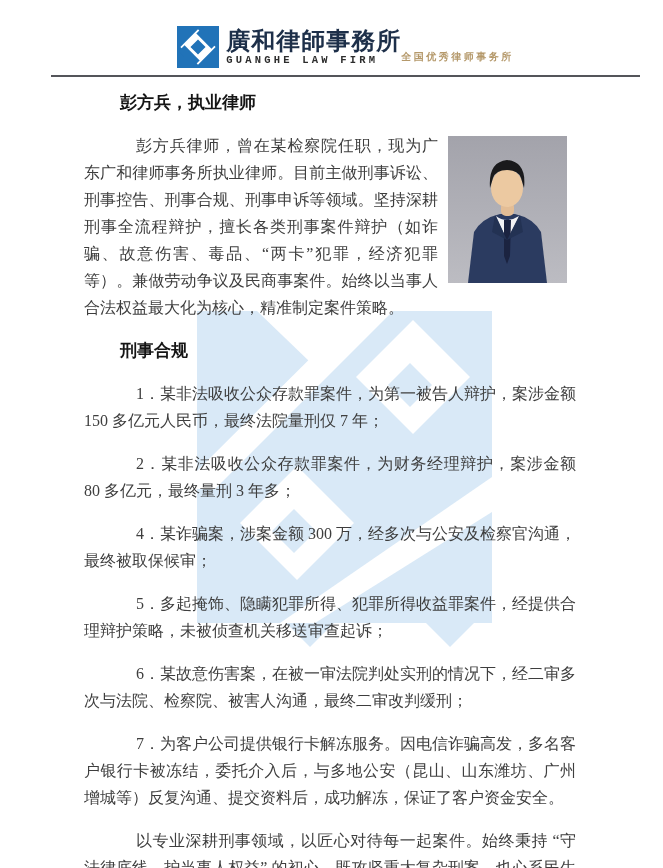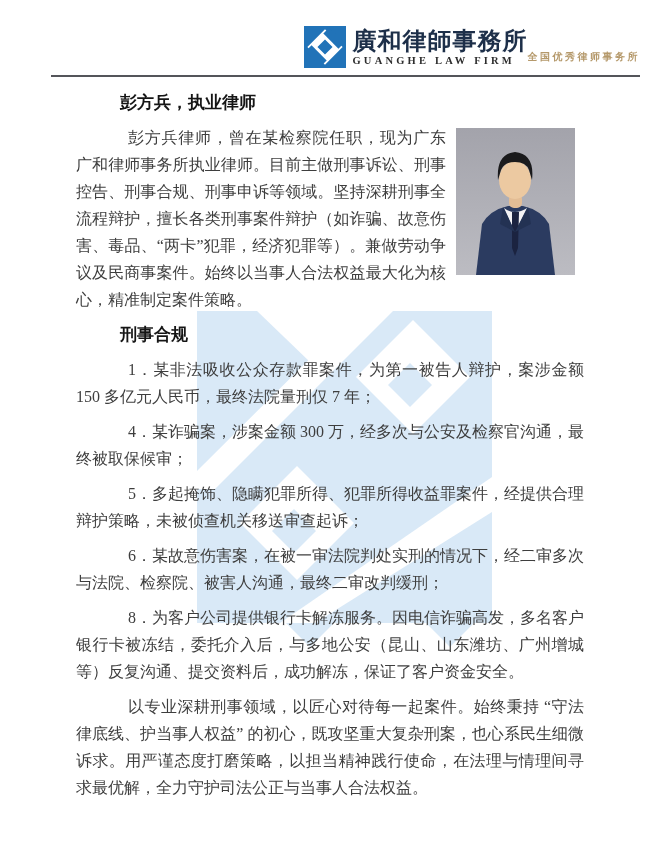--- a/index.html
+++ b/index.html
@@ -10,34 +10,34 @@
     overflow:hidden;
     font-family:"Liberation Serif", serif;
   }
   
   .header-inner{
     margin:26px 23px 0 51px;
     padding-bottom:7px;
     border-bottom:2px solid #54555a;
     display:flex;
     align-items:flex-end;
-    justify-content:flex-end;
+    justify-content:center;
   }
   .logo-block{display:flex;align-items:center;}
   .logo-mark{width:42px;height:42px;display:block;}
   .logo-text{margin-left:7px;display:flex;flex-direction:column;justify-content:center;}
   .logo-zh{
     font-size:24px;line-height:26px;font-weight:700;
     color:#1d2f49;letter-spacing:1px;
     font-family:"Liberation Serif", serif;
   }
   .logo-en{
     font-size:10.5px;line-height:13px;color:#2d2d2d;
     letter-spacing:3.2px;font-weight:700;
-    font-family:Liberation Serif, serif;
+    font-family:Liberation Mono, monospace;
   }
   .honor-label{
     font-size:10px;line-height:18px;color:#b5996b;
     letter-spacing:2.5px;font-weight:700;
     padding-bottom:2px;
     font-family:"Liberation Sans", sans-serif;
   }
   
   .watermark{position:absolute;left:197px;top:311px;z-index:0;}
   
@@ -45,21 +45,21 @@
     position:relative;z-index:1;
     margin:0 71px 0 68px;
     padding-top:12px;
   }
   .sec-heading{
     margin:0;font-size:17px;line-height:27px;font-weight:700;color:#151515;
     text-indent:52px;
     font-family:"Liberation Sans", sans-serif;
   }
   .body-p{
-    margin:8px;font-size:16px;line-height:27px;color:#3e3e3e;
+    margin:16px;font-size:16px;line-height:27px;color:#3e3e3e;
     text-align:justify;text-indent:52px;
   }
   .photo-float{
     float:right;
     width:119px;height:147px;
     margin:4px 9px 2px 10px;
   }
   .photo-float svg{display:block;width:119px;height:147px;}
 </style>
 </head>
@@ -128,21 +128,22 @@
 
           <ellipse cx="59" cy="52" rx="16" ry="19" fill="#ecc9a1"></ellipse>
 
           <path d="M42 52 Q40 26 59 24 Q79 26 76 52 L73 42 Q70 34 59 34 Q48 34 45 42 Z" fill="#1a1a1c"></path>
         </svg>
       </span><span>彭方兵律师，曾在某检察院任职，现为广东广和律师事务所执业律师。目前主做刑事诉讼、刑事控告、刑事合规、刑事申诉等领域。坚持深耕刑事全流程辩护，擅长各类刑事案件辩护（如诈骗、故意伤害、毒品、“两卡”犯罪，经济犯罪等）。兼做劳动争议及民商事案件。始终以当事人合法权益最大化为核心，精准制定案件策略。</span>
     </p>
 
     <h2 class="sec-heading">刑事合规</h2>
     <p class="body-p">1．某非法吸收公众存款罪案件，为第一被告人辩护，案涉金额 150 多亿元人民币，最终法院量刑仅 7 年；</p>
+    <p class="body-p">2．某非法吸收公众存款罪案件，为财务经理辩护，案涉金额 80 多亿元，最终量刑 3 年多；</p>
     <p class="body-p">4．某诈骗案，涉案金额 300 万，经多次与公安及检察官沟通，最终被取保候审；</p>
     <p class="body-p">5．多起掩饰、隐瞒犯罪所得、犯罪所得收益罪案件，经提供合理辩护策略，未被侦查机关移送审查起诉；</p>
     <p class="body-p">6．某故意伤害案，在被一审法院判处实刑的情况下，经二审多次与法院、检察院、被害人沟通，最终二审改判缓刑；</p>
-    <p class="body-p">8．为客户公司提供银行卡解冻服务。因电信诈骗高发，多名客户银行卡被冻结，委托介入后，与多地公安（昆山、山东潍坊、广州增城等）反复沟通、提交资料后，成功解冻，保证了客户资金安全。</p>
+    <p class="body-p">7．为客户公司提供银行卡解冻服务。因电信诈骗高发，多名客户银行卡被冻结，委托介入后，与多地公安（昆山、山东潍坊、广州增城等）反复沟通、提交资料后，成功解冻，保证了客户资金安全。</p>
 
     <p class="body-p">以专业深耕刑事领域，以匠心对待每一起案件。始终秉持 “守法律底线、护当事人权益” 的初心，既攻坚重大复杂刑案，也心系民生细微诉求。用严谨态度打磨策略，以担当精神践行使命，在法理与情理间寻求最优解，全力守护司法公正与当事人合法权益。</p>
 
   </div>
 </div>
 
 </body></html>

